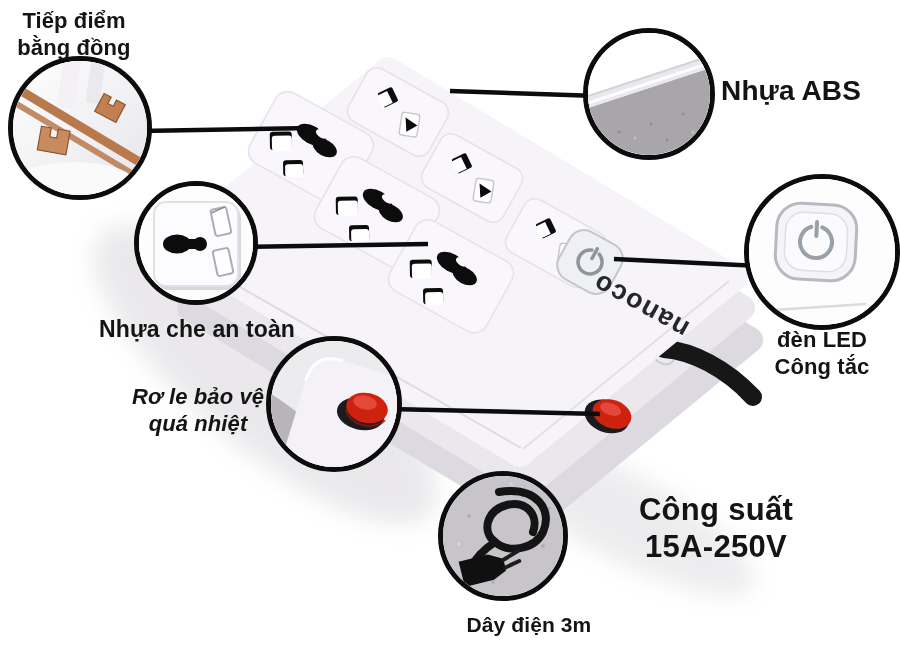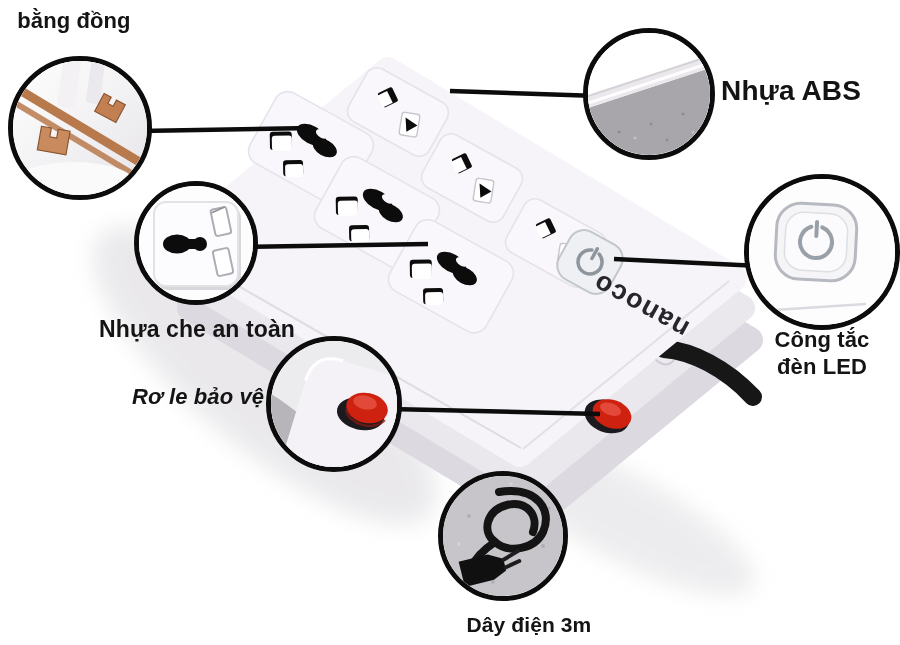--- a/index.html
+++ b/index.html
@@ -293,36 +293,40 @@
       </g>
       <g transform="translate(-16,32) rotate(-14)">
         <path d="M -26,-13 L 4,-13 L 18,-5 L 18,7 L 4,13 L -26,13 Z" fill="#101010"></path>
         <path d="M 18,-4 L 34,-9" stroke="#1d1d1d" stroke-width="4" stroke-linecap="round"></path>
         <path d="M 18,4 L 33,1" stroke="#1d1d1d" stroke-width="4" stroke-linecap="round"></path>
       </g>
     </svg>
   </div>
 
   <div class="lbl" id="lbl-copper">
+    <span class="ln">Tiếp điểm</span>
     <span class="ln">bằng đồng</span>
   </div>
 
   <div class="lbl" id="lbl-abs">
     <span class="ln">Nhựa ABS</span>
   </div>
 
   <div class="lbl" id="lbl-safety">Nhựa che an toàn</div>
 
   <div class="lbl" id="lbl-relay">
     <span class="ln">Rơ le bảo vệ</span>
+    <span class="ln">quá nhiệt</span>
   </div>
 
   <div class="lbl" id="lbl-led">
+    <span class="ln">đèn LED</span>
     <span class="ln">Công tắc</span>
-    <span class="ln">đèn LED</span>
   </div>
 
   <div class="lbl" id="lbl-rating">
+    <span class="ln">Công suất</span>
+    <span class="ln">15A-250V</span>
   </div>
 
   <div class="lbl" id="lbl-cord">Dây điện 3m</div>
 
 </div>
 
 </body></html>

